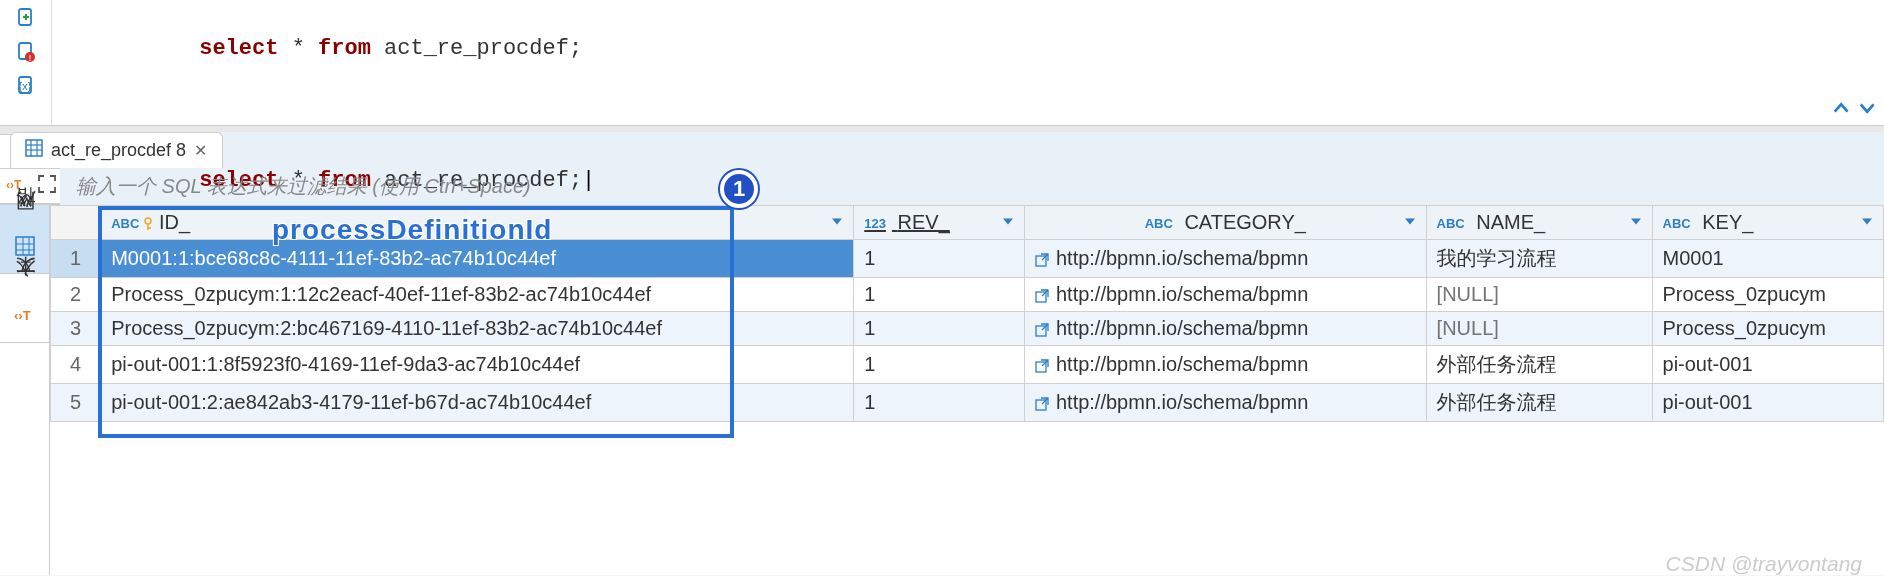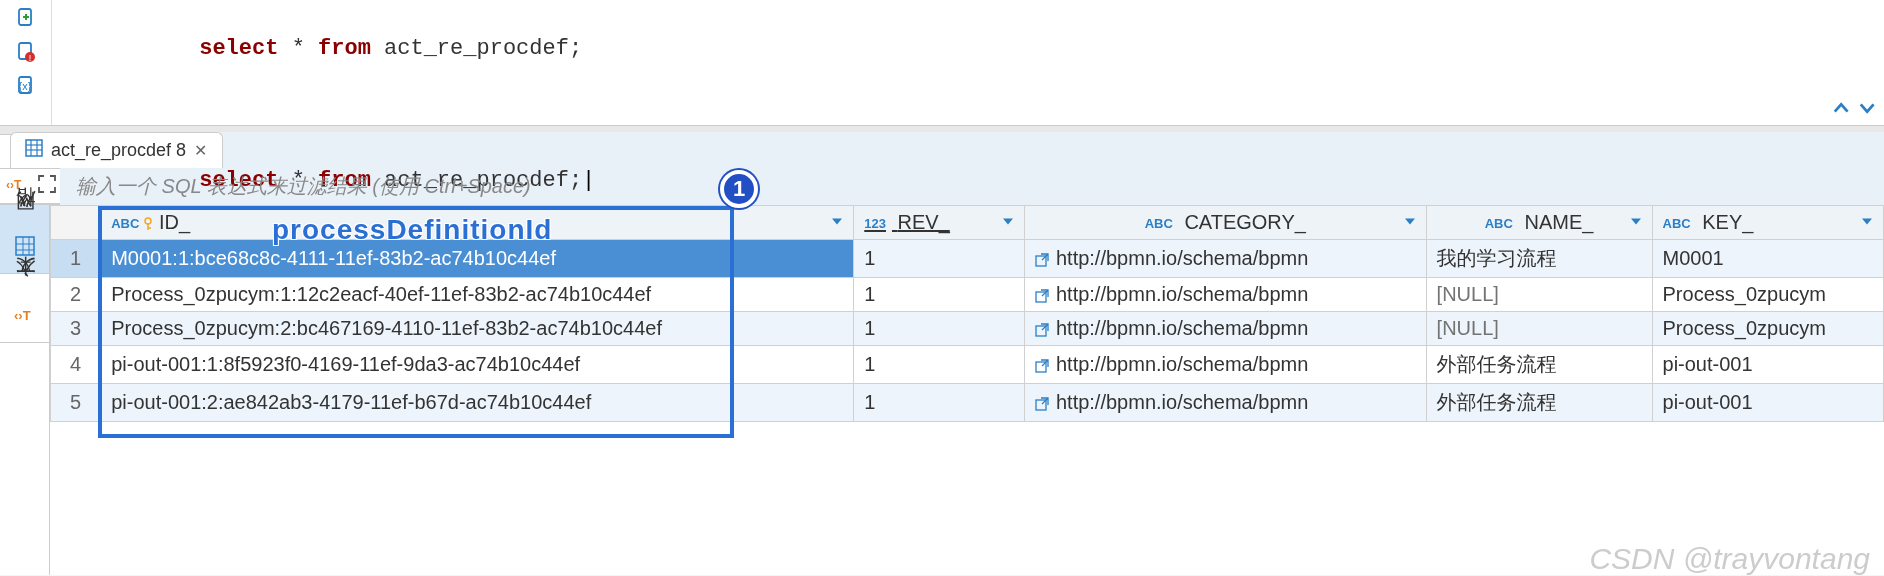--- a/index.html
+++ b/index.html
@@ -62,26 +62,26 @@
     
     .null-val { color: #737373; }
     .link-icon { color: #2a7fc7; margin-right: 6px; }
     .link-icon svg{width:15px;height:15px;vertical-align:middle;}
     .rev-cell { text-align: right; padding-right: 16px !important; }
     
     .annotation-box { position: absolute; border: 4px solid #2a6fd4; pointer-events: none; z-index: 50; }
     .annotation-label { position: absolute; color: #2a6fd4; font-size: 28px; font-weight: bold; z-index: 51; text-shadow: -1px -1px 0 #fff, 1px -1px 0 #fff, -1px 1px 0 #fff, 1px 1px 0 #fff; letter-spacing:1px;}
     .circle-badge { position: absolute; width: 38px; height: 38px; border-radius: 50%; background: #2250c4; color: #fff; border: 4px solid #fff; display: flex; align-items: center; justify-content: center; font-size: 22px; font-weight: bold; z-index: 52; box-shadow: 0 0 0 2px #2250c4;}
     
-    .watermark { position: absolute; bottom: 0; right: 14px; color: #ccc; font-size: 30px; font-style: italic; z-index: 60; pointer-events: none; font-family: Arial;}
+    .watermark { position: absolute; bottom: 0; right: 22px; color: #ccc; font-size: 21px; font-style: italic; z-index: 60; pointer-events: none; font-family: Arial;}
     
     th.id-col{width:600px;}
     th.rev-col{width:136px;text-decoration:underline;}
     th.cat-col{width:320px;text-align:center;}
-    th.name-col{width:180px;text-align:center;}
+    th.name-col{width:180px;}
     th.key-col{width:180px;}
   </style>
 </head>
 <body>
 
 <div class="top-section">
   <div class="left-icons">
     <div class="icon-btn">
       <svg viewBox="0 0 24 24" width="24" height="24">
           <rect x="5" y="3" width="12" height="16" rx="2" fill="none" stroke="#2a7fc7" stroke-width="1.8"></rect>

